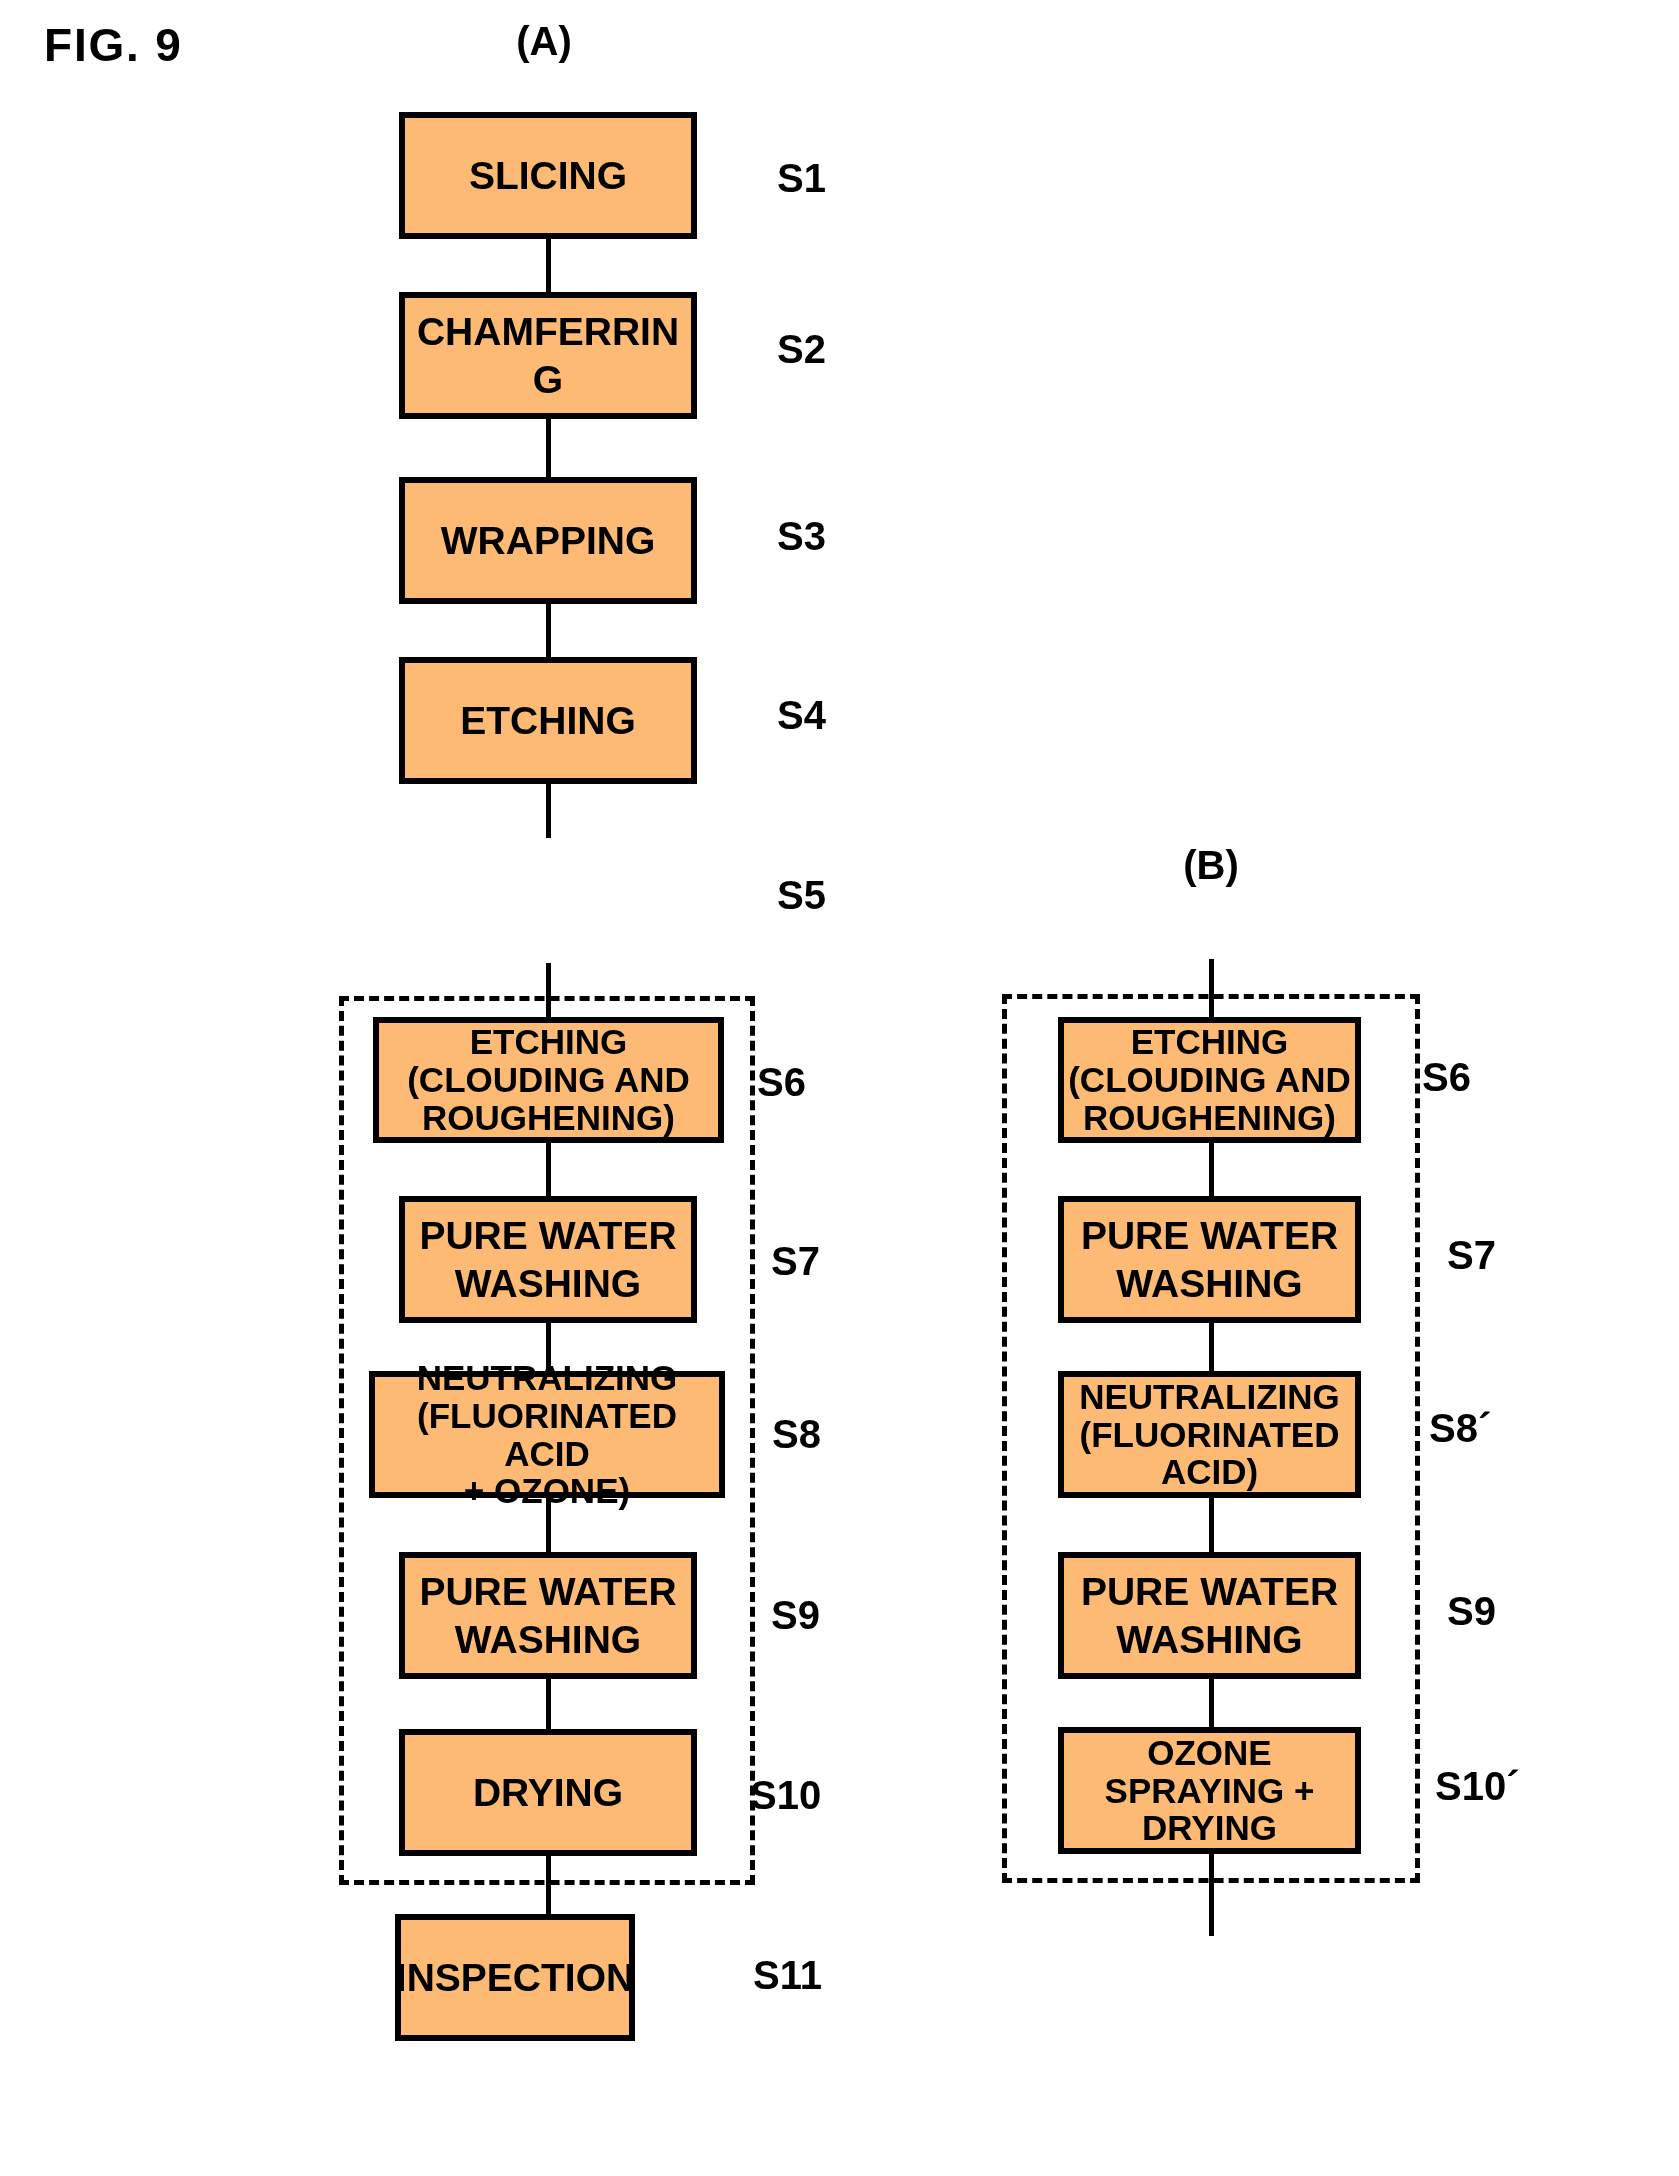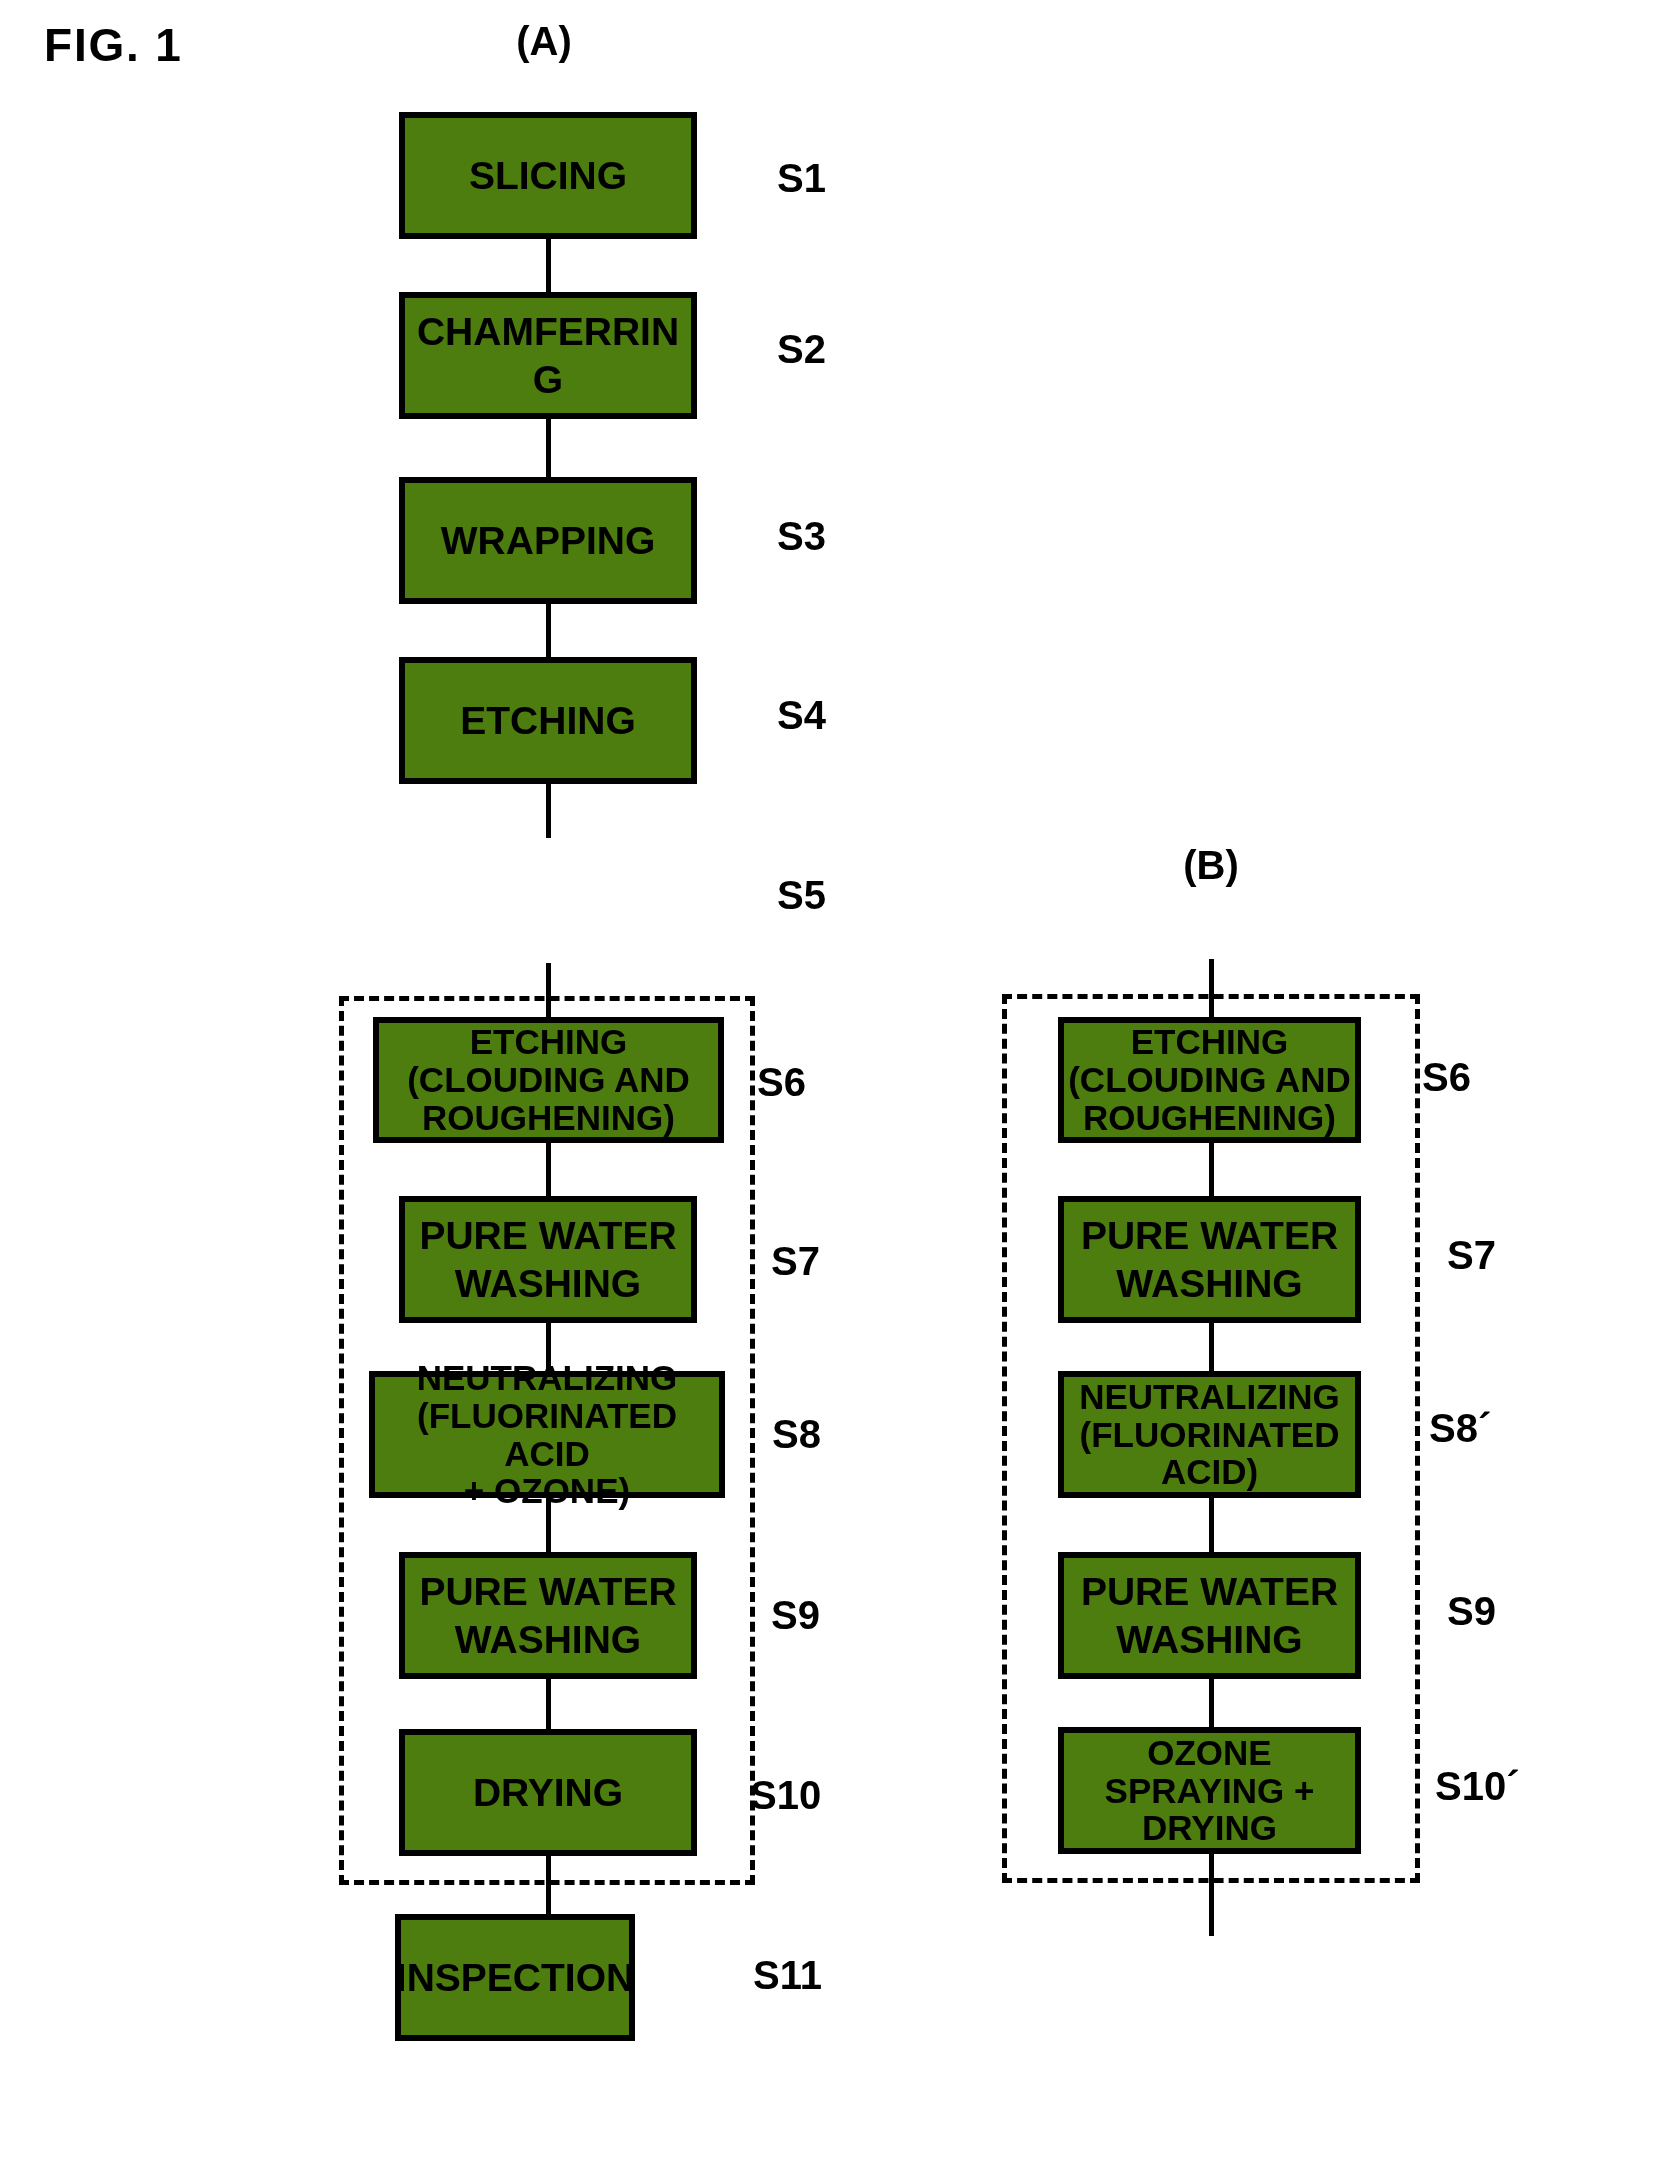--- a/index.html
+++ b/index.html
@@ -25,21 +25,21 @@
     position: absolute;
     font-size: 40px;
     font-weight: bold;
     width: 140px;
     text-align: center;
   }
   .box {
     position: absolute;
     box-sizing: border-box;
     border: 6.1px solid #000;
-    background: #4d7c0f;
+    background: #fdba74;
     display: flex;
     align-items: center;
     justify-content: center;
     text-align: center;
     white-space: pre-line;
     font-weight: bold;
   }
   .fs1 { font-size: 39px; line-height: 1.22; }
   .fs2 { font-size: 35px; line-height: 1.08; }
   .vline {
@@ -58,21 +58,21 @@
     font-size: 40px;
     font-weight: bold;
     white-space: nowrap;
   }
 </style>
 </head>
 <body>
 
 <div id="canvas">
 
-  <div class="fig-title" style="left:44px; top:17.6px;">FIG. 1</div>
+  <div class="fig-title" style="left:44px; top:17.6px;">FIG. 9</div>
   <div class="col-label" style="left:474px; top:19.3px;">(A)</div>
   <div class="col-label" style="left:1141px; top:843px;">(B)</div>
 
   <div class="dashed-region" style="left:339px; top:996px; width:416px; height:889px;"></div>
 
   <div class="vline" style="left:546px; top:239px;  height:55px;"></div>
   <div class="vline" style="left:546px; top:419px;  height:60px;"></div>
   <div class="vline" style="left:546px; top:603px;  height:55px;"></div>
   <div class="vline" style="left:546px; top:783px;  height:55px;"></div>
   <div class="vline" style="left:546px; top:963px; height:55px;"></div>

